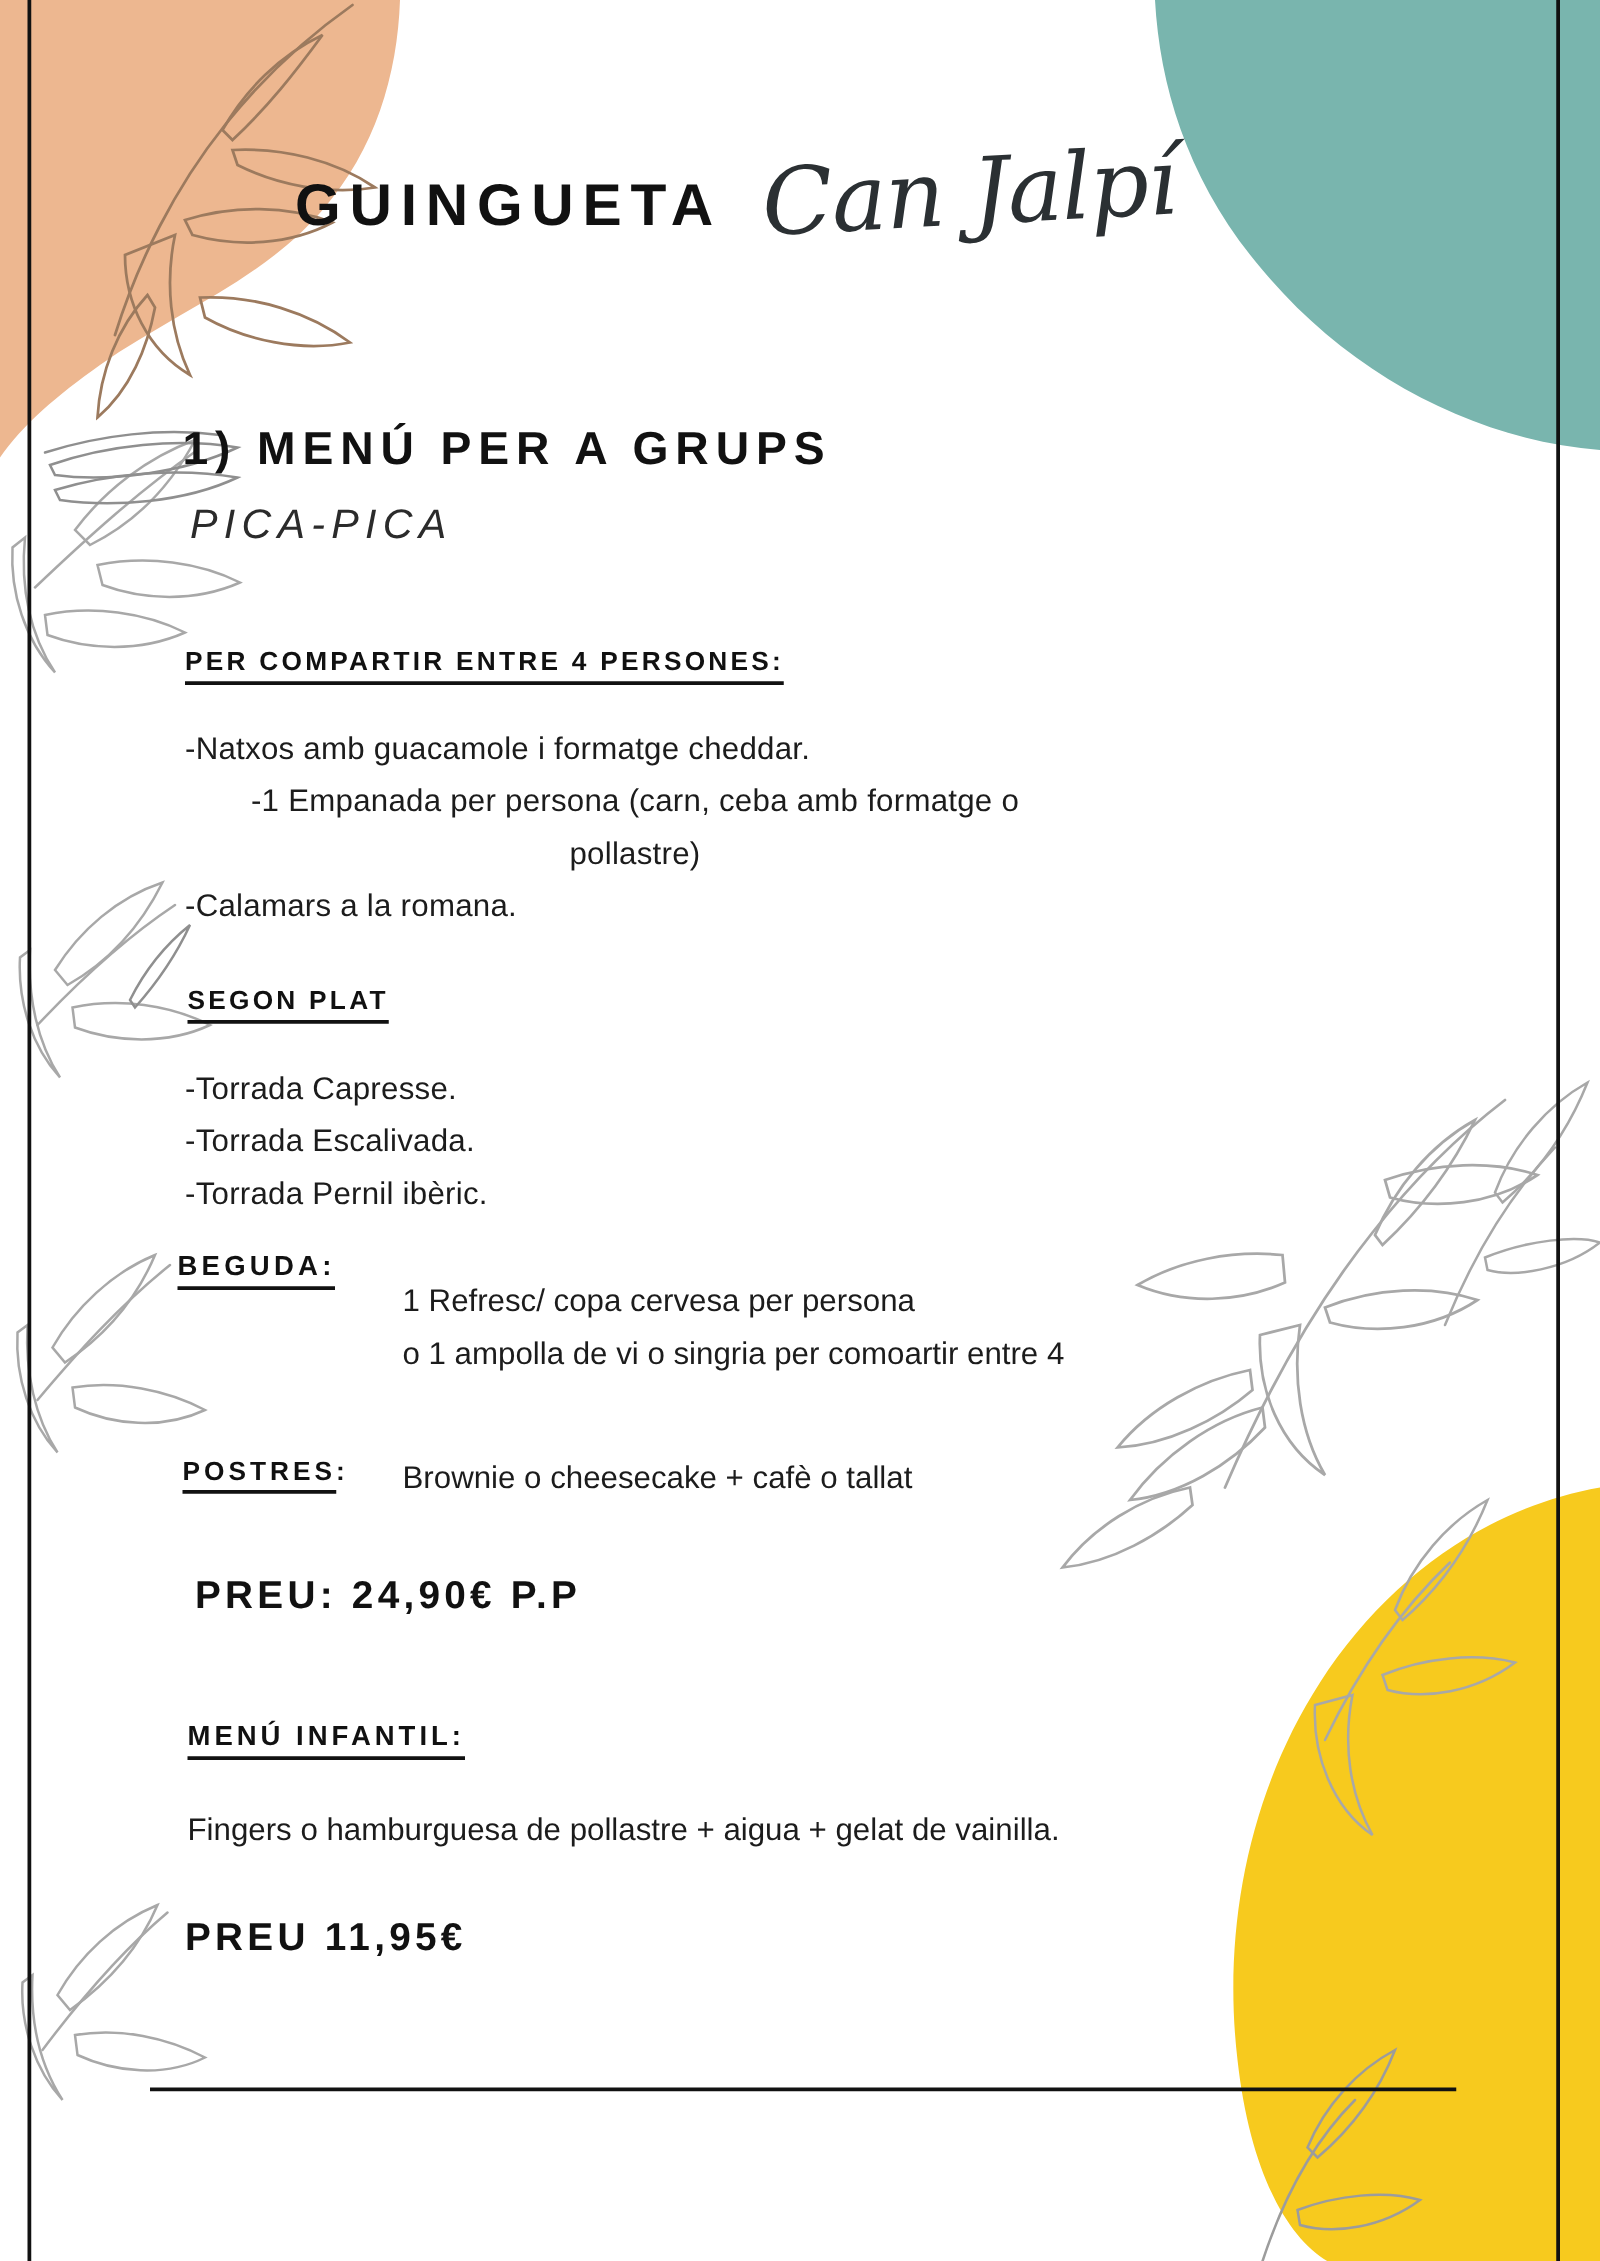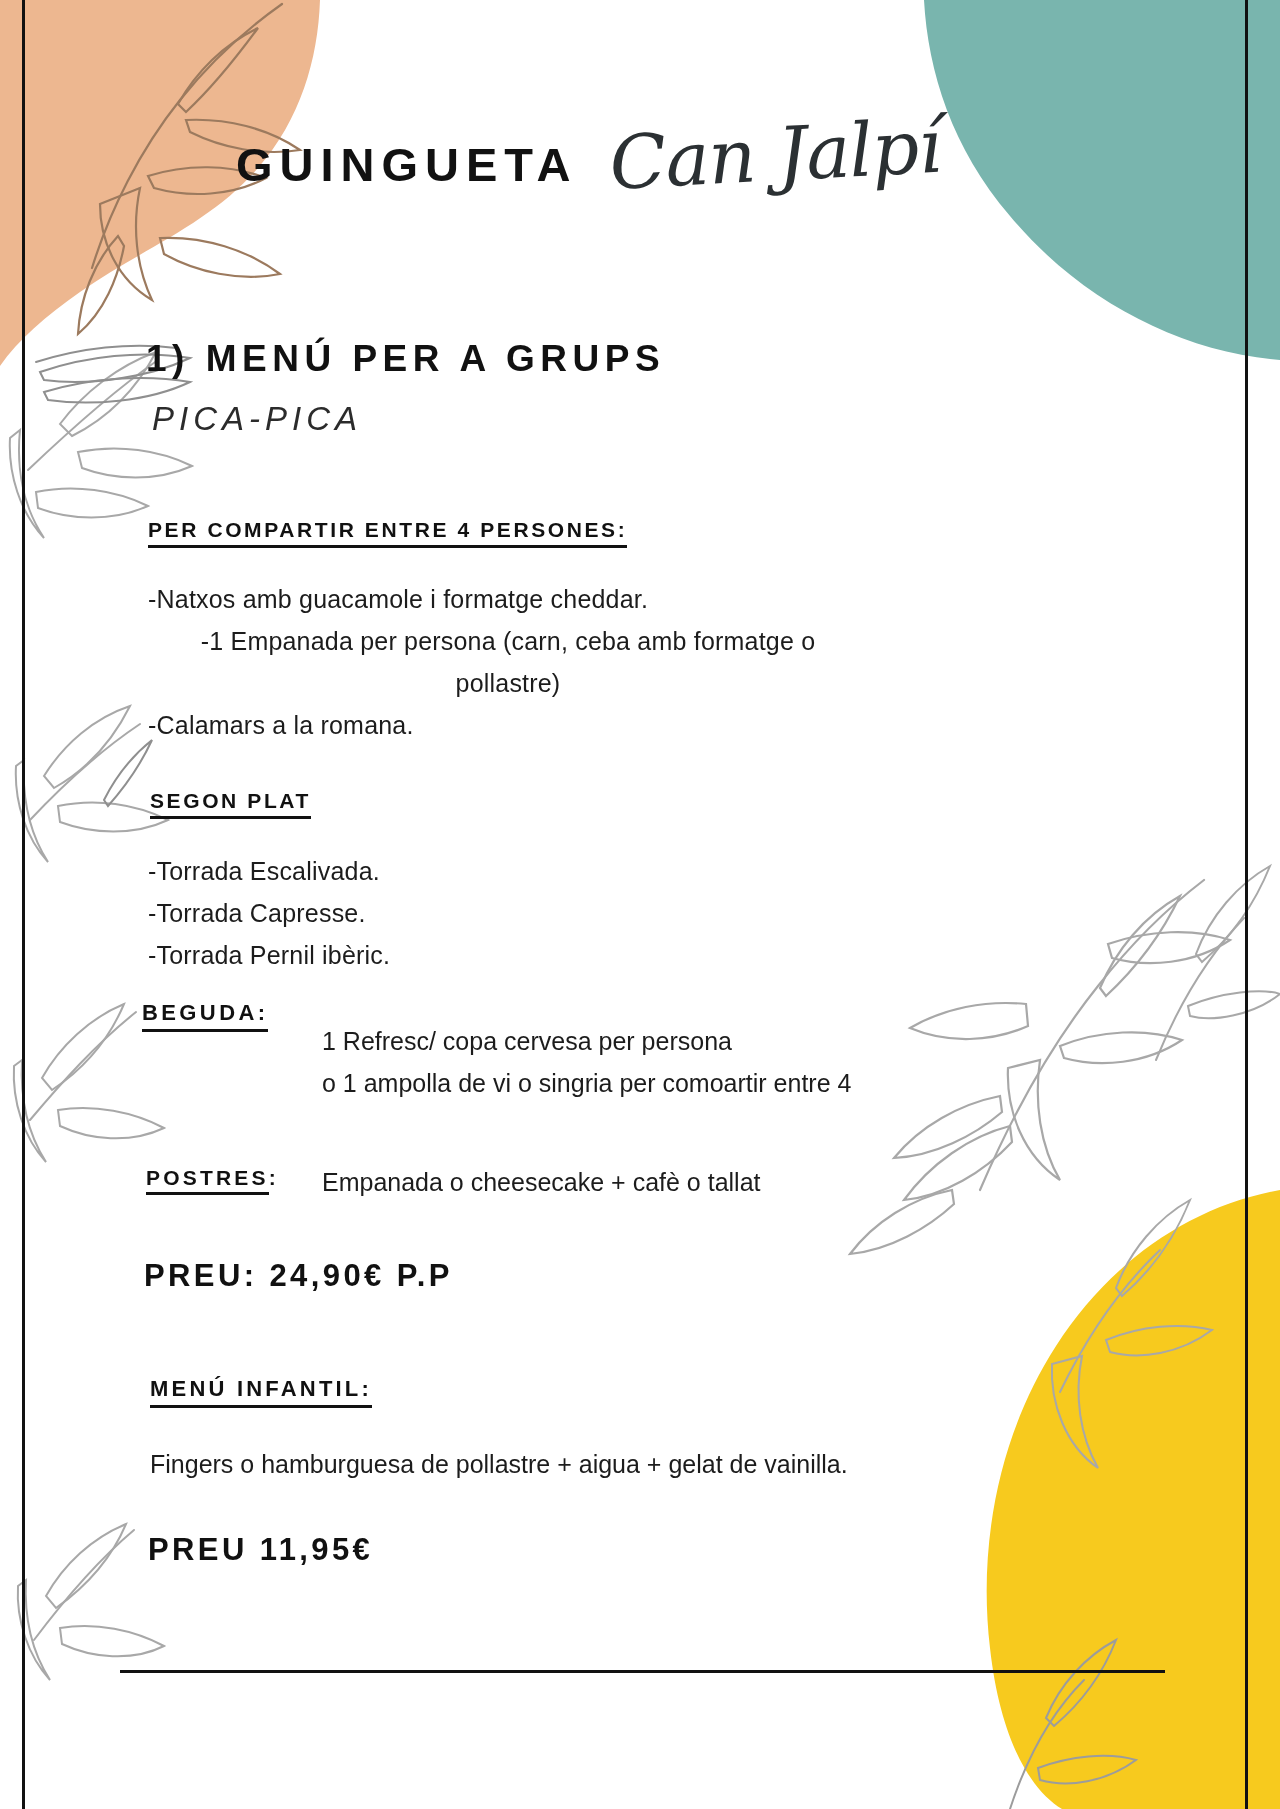--- a/index.html
+++ b/index.html
@@ -178,21 +178,21 @@
   }
 
   .price-big {
     position: absolute;
     font-size: 31px;
     font-weight: bold;
     letter-spacing: 3.4px;
     color: #111111;
     white-space: nowrap;
   }
-  .price-adult { left: 144px; top: 1258px; }
+  .price-adult { left: 156px; top: 1258px; }
   .price-kids  { left: 148px; top: 1532px; }
 
   .infantil-text {
     position: absolute;
     left: 150px;
     top: 1450px;
     font-size: 25px;
     font-weight: 300;
     color: #1c1c1c;
     white-space: nowrap;
@@ -310,33 +310,33 @@
 
     <div class="list-block block-pica">
       <div>-Natxos amb guacamole i formatge cheddar.</div>
       <div class="wrap">-1 Empanada per persona (carn, ceba amb formatge o pollastre)</div>
       <div>-Calamars a la romana.</div>
     </div>
 
     <div class="lbl-underline lbl-segon">SEGON PLAT</div>
 
     <div class="list-block block-segon">
+      <div>-Torrada Capresse.</div>
       <div>-Torrada Escalivada.</div>
-      <div>-Torrada Capresse.</div>
       <div>-Torrada Pernil ibèric.</div>
     </div>
 
     <div class="lbl-underline lbl-beguda">BEGUDA:</div>
     <div class="beguda-lines">
       <div>1 Refresc/ copa cervesa per persona</div>
       <div>o 1 ampolla de vi o singria per comoartir entre 4</div>
     </div>
 
     <div class="lbl-underline lbl-postres"><span class="ul-part">POSTRES</span><span>:</span></div>
-    <div class="postres-text">Empanada o cheesecake + cafè o tallat</div>
+    <div class="postres-text">Brownie o cheesecake + cafè o tallat</div>
 
     <div class="price-big price-adult">PREU: 24,90€ P.P</div>
 
     <div class="lbl-underline lbl-infantil">MENÚ INFANTIL:</div>
     <div class="infantil-text">Fingers o hamburguesa de pollastre + aigua + gelat de vainilla.</div>
 
     <div class="price-big price-kids">PREU 11,95€</div>
 
   </div>
 </div>

